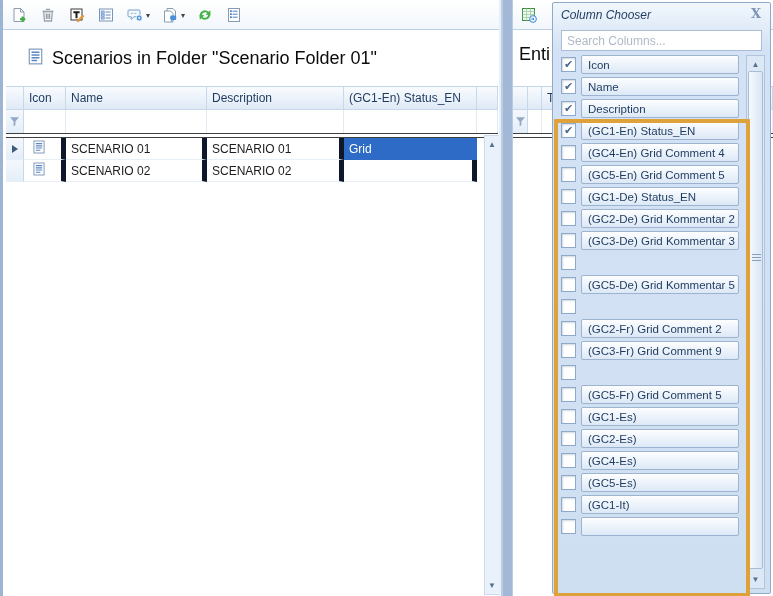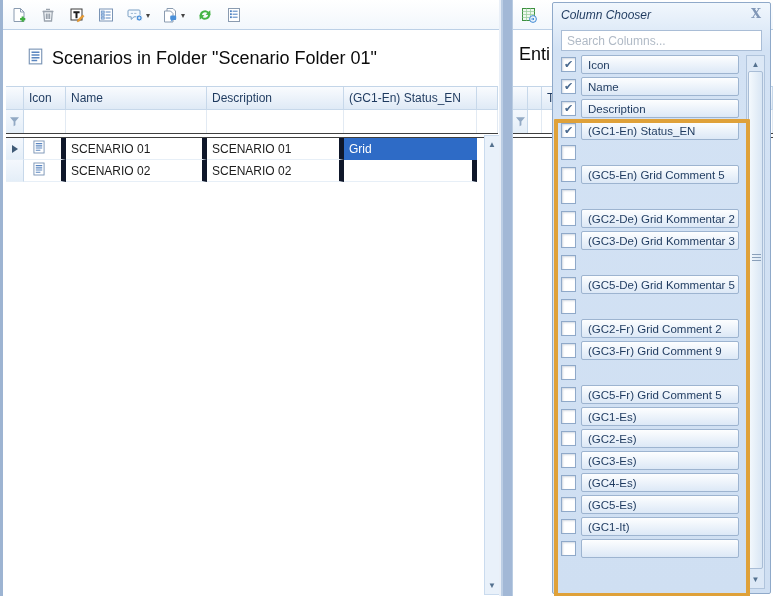--- a/index.html
+++ b/index.html
@@ -294,27 +294,29 @@
         <div class="cc-row">
           <div class="cc-cb">✔</div>
           <div class="cc-it">Description</div>
         </div>
         <div class="cc-row">
           <div class="cc-cb">✔</div>
           <div class="cc-it">(GC1-En) Status_EN</div>
         </div>
         <div class="cc-row">
           <div class="cc-cb"></div>
+          <div class="cc-it">(GC4-En) Grid Comment 4</div>
         </div>
         <div class="cc-row">
           <div class="cc-cb"></div>
           <div class="cc-it">(GC5-En) Grid Comment 5</div>
         </div>
         <div class="cc-row">
           <div class="cc-cb"></div>
+          <div class="cc-it">(GC1-De) Status_EN</div>
         </div>
         <div class="cc-row">
           <div class="cc-cb"></div>
           <div class="cc-it">(GC2-De) Grid Kommentar 2</div>
         </div>
         <div class="cc-row">
           <div class="cc-cb"></div>
           <div class="cc-it">(GC3-De) Grid Kommentar 3</div>
         </div>
         <div class="cc-row">
@@ -342,24 +344,20 @@
           <div class="cc-cb"></div>
           <div class="cc-it">(GC5-Fr) Grid Comment 5</div>
         </div>
         <div class="cc-row">
           <div class="cc-cb"></div>
           <div class="cc-it">(GC1-Es)</div>
         </div>
         <div class="cc-row">
           <div class="cc-cb"></div>
           <div class="cc-it">(GC2-Es)</div>
-        </div>
-        <div class="cc-row">
-          <div class="cc-cb"></div>
-          <div class="cc-it">(GC3-Es)</div>
         </div>
         <div class="cc-row">
           <div class="cc-cb"></div>
           <div class="cc-it">(GC4-Es)</div>
         </div>
         <div class="cc-row">
           <div class="cc-cb"></div>
           <div class="cc-it">(GC5-Es)</div>
         </div>
         <div class="cc-row">

